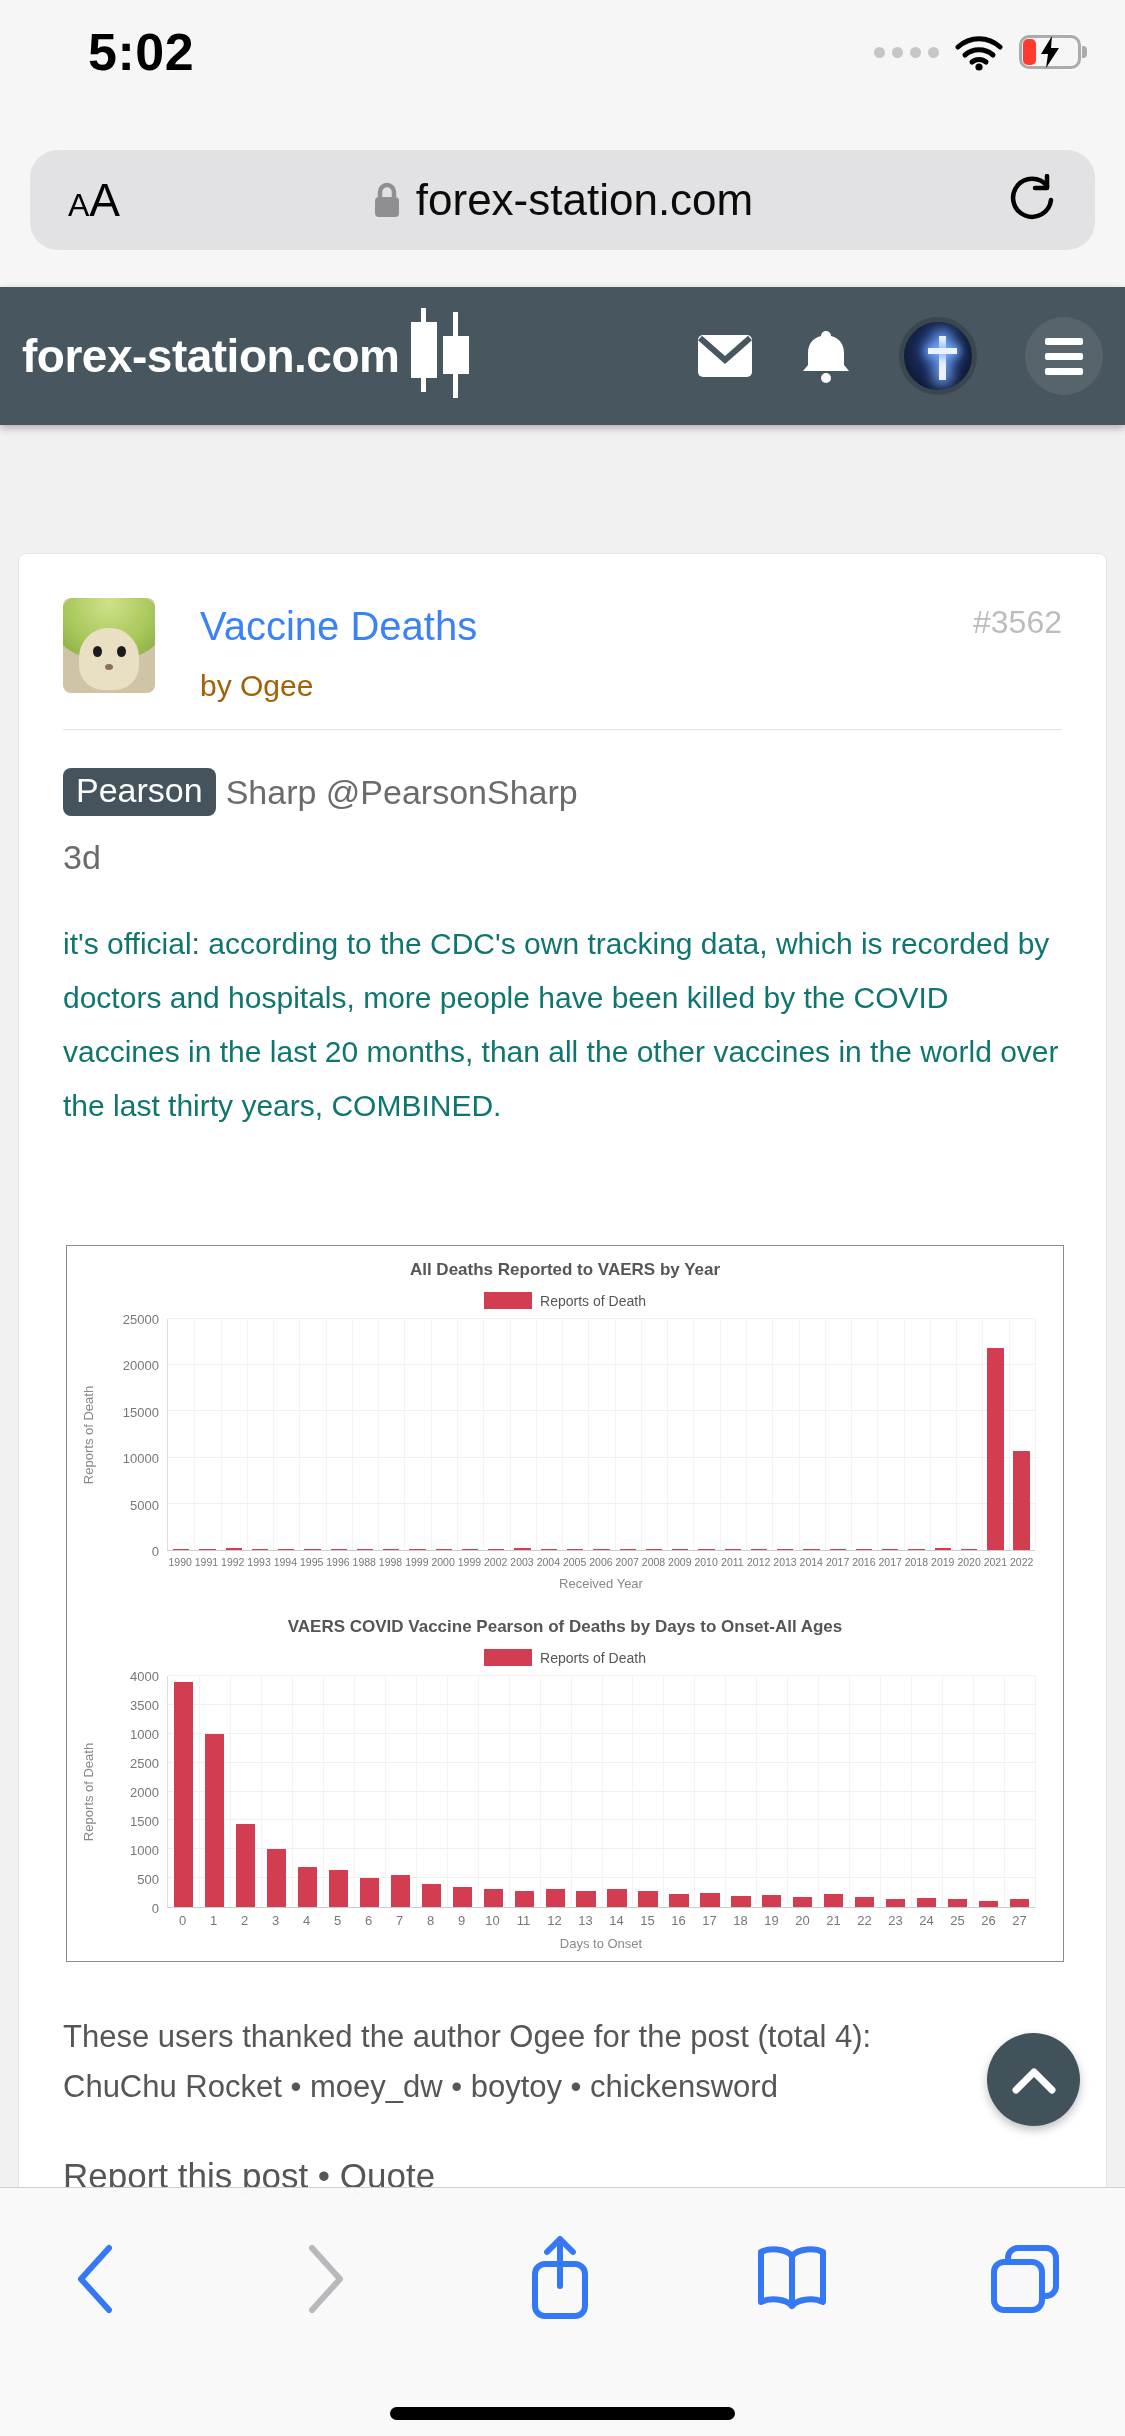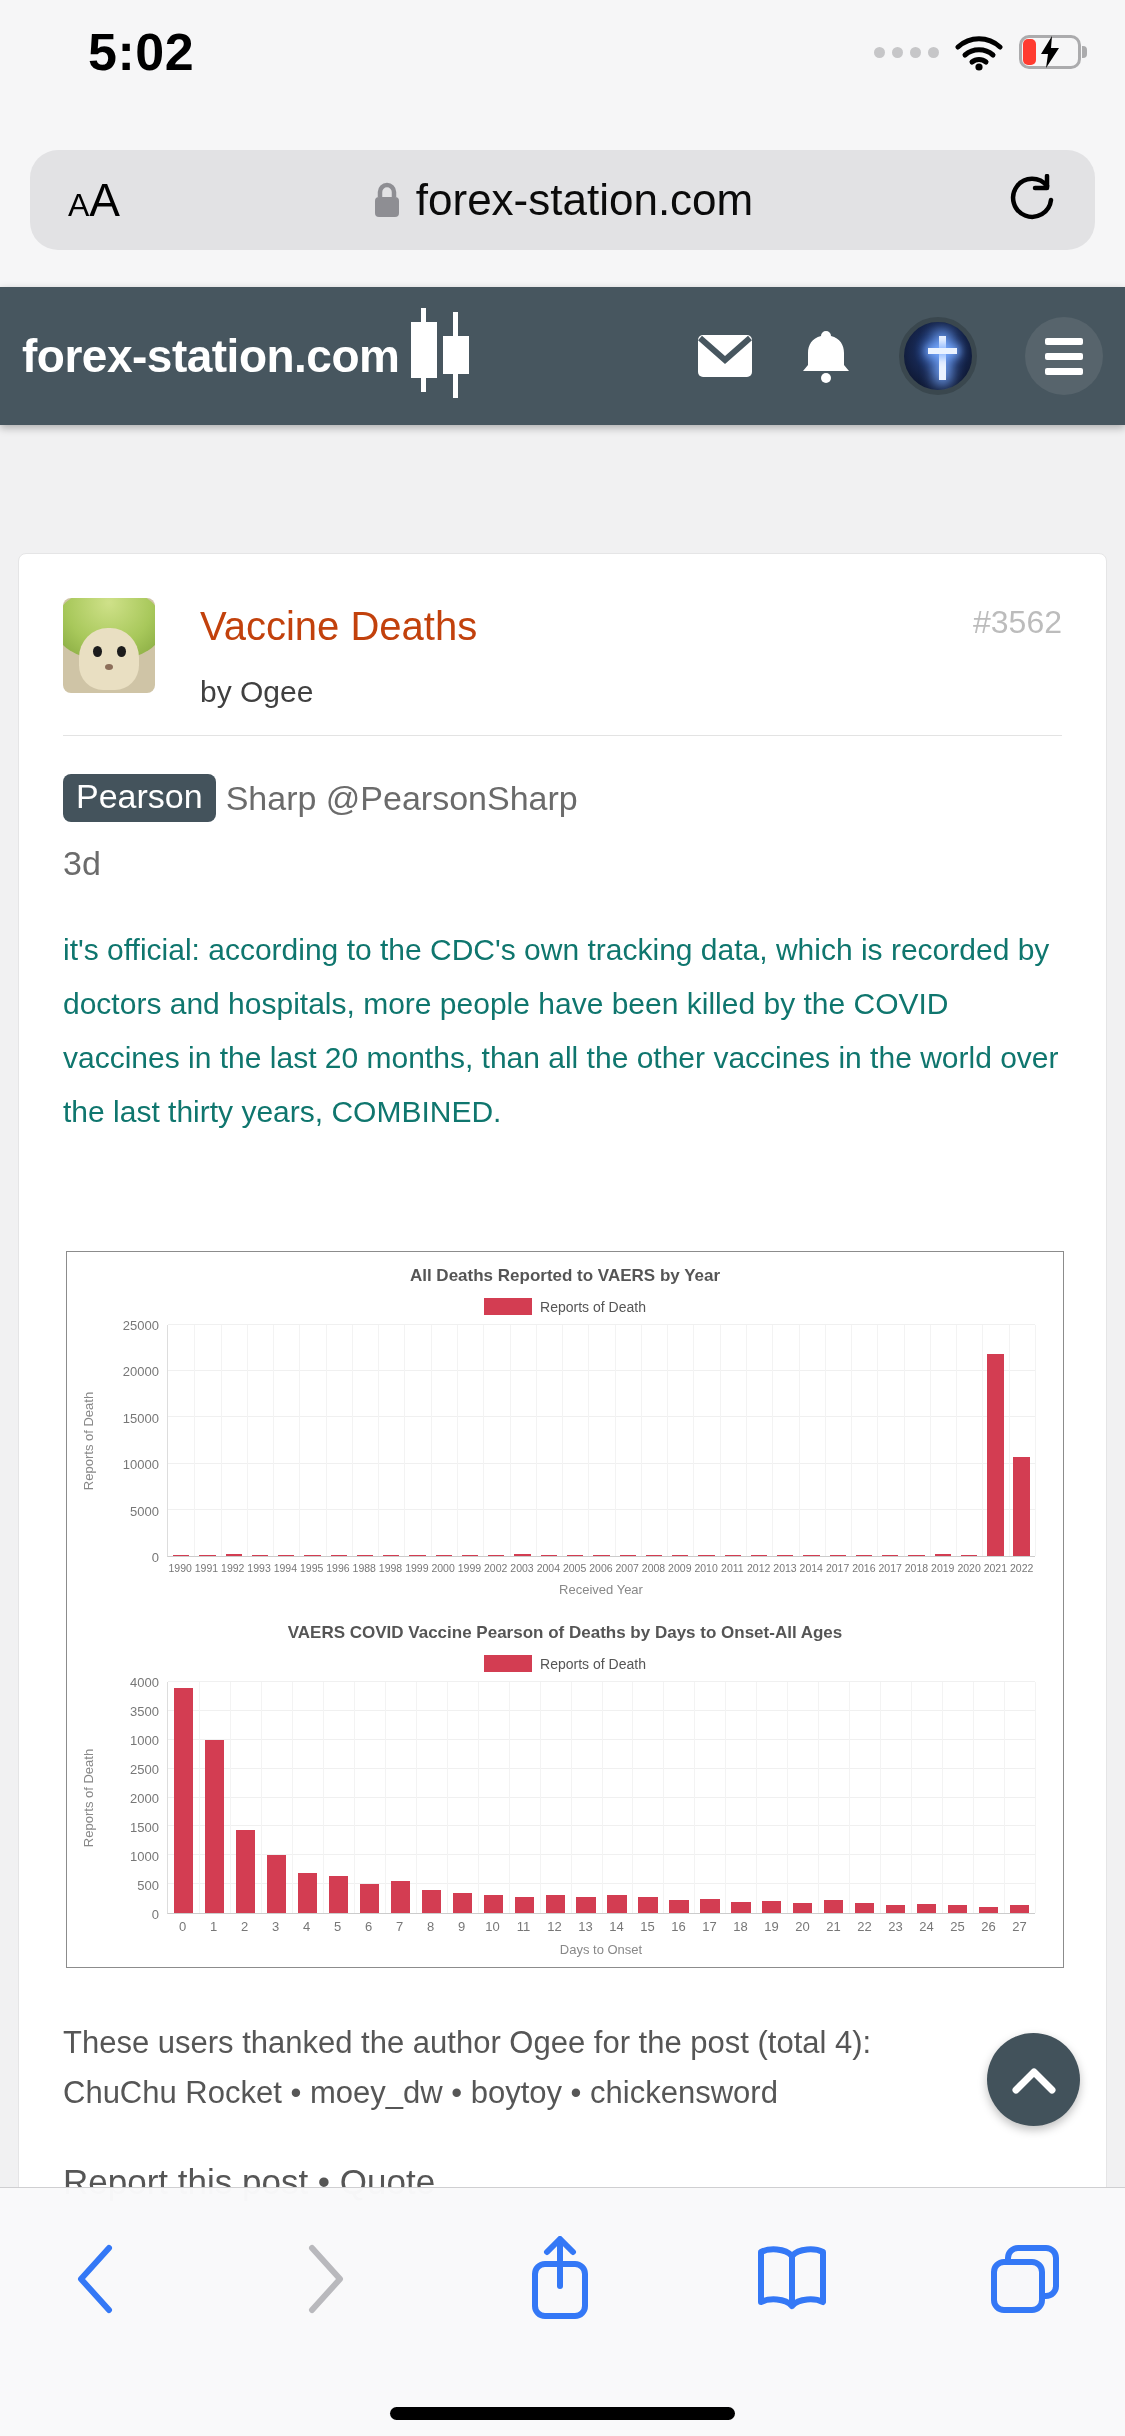--- a/index.html
+++ b/index.html
@@ -57,22 +57,22 @@
   .post-card { margin:128px 18px 0 18px; background:#fff; border:1px solid #e5e5e6; border-radius:8px;
     padding:44px 44px 0 44px; min-height:1750px; }
   .post-head { display:flex; align-items:flex-start; }
   .p-avatar { width:92px; height:95px; border-radius:8px; position:relative; overflow:hidden; background:#cfc4a6; flex:0 0 auto; }
   .p-avatar .melon { position:absolute; left:-8px; top:-10px; right:-8px; height:72px; border-radius:50% 50% 46% 46%;
     background:radial-gradient(circle at 50% 20%, #cfe189 0%, #a8c85b 55%, #7fa23a 100%); }
   .p-avatar .face { position:absolute; left:16px; top:30px; width:60px; height:62px; border-radius:48% 48% 40% 40%; background:#e9dfc2; }
   .p-avatar .eyes { position:absolute; left:30px; top:48px; width:9px; height:11px; border-radius:50%; background:#1c1c1c; box-shadow:24px 0 0 #1c1c1c; }
   .p-avatar .nose { position:absolute; left:42px; top:66px; width:8px; height:6px; border-radius:50%; background:#8c6f5a; }
   .post-head-info { margin-left:45px; padding-top:6px; }
-  .post-title { font-size:40px; color:#c2410c;text-align:right; }
-  .post-byline { margin-top:26px; font-size:30px; color:#404040; }
+  .post-title { font-size:40px; color:#3b82f6;text-align:right; }
+  .post-byline { margin-top:20px; font-size:30px; color:#a16207; }
   .post-number { margin-left:auto; font-size:32px; color:#bcbcbc; padding-top:6px; }
   .post-divider { border:none; border-top:1px solid #e3e3e3; margin-top:26px; }
 
   .tweet { margin-top:38px; color:#6b6b6b; }
   .tweet-handle { font-size:34px; display:flex; align-items:center; }
   .hl-badge { background:#44535c; color:#fff; border-radius:8px; padding:3px 13px 6px 13px; margin-right:10px; }
   .tweet-age { margin-top:22px; font-size:34px; color:#6b6b6b; }
   .tweet-body { margin-top:40px; font-size:30px; line-height:54px; color:#0f766e; width:1005px; }
 
   

